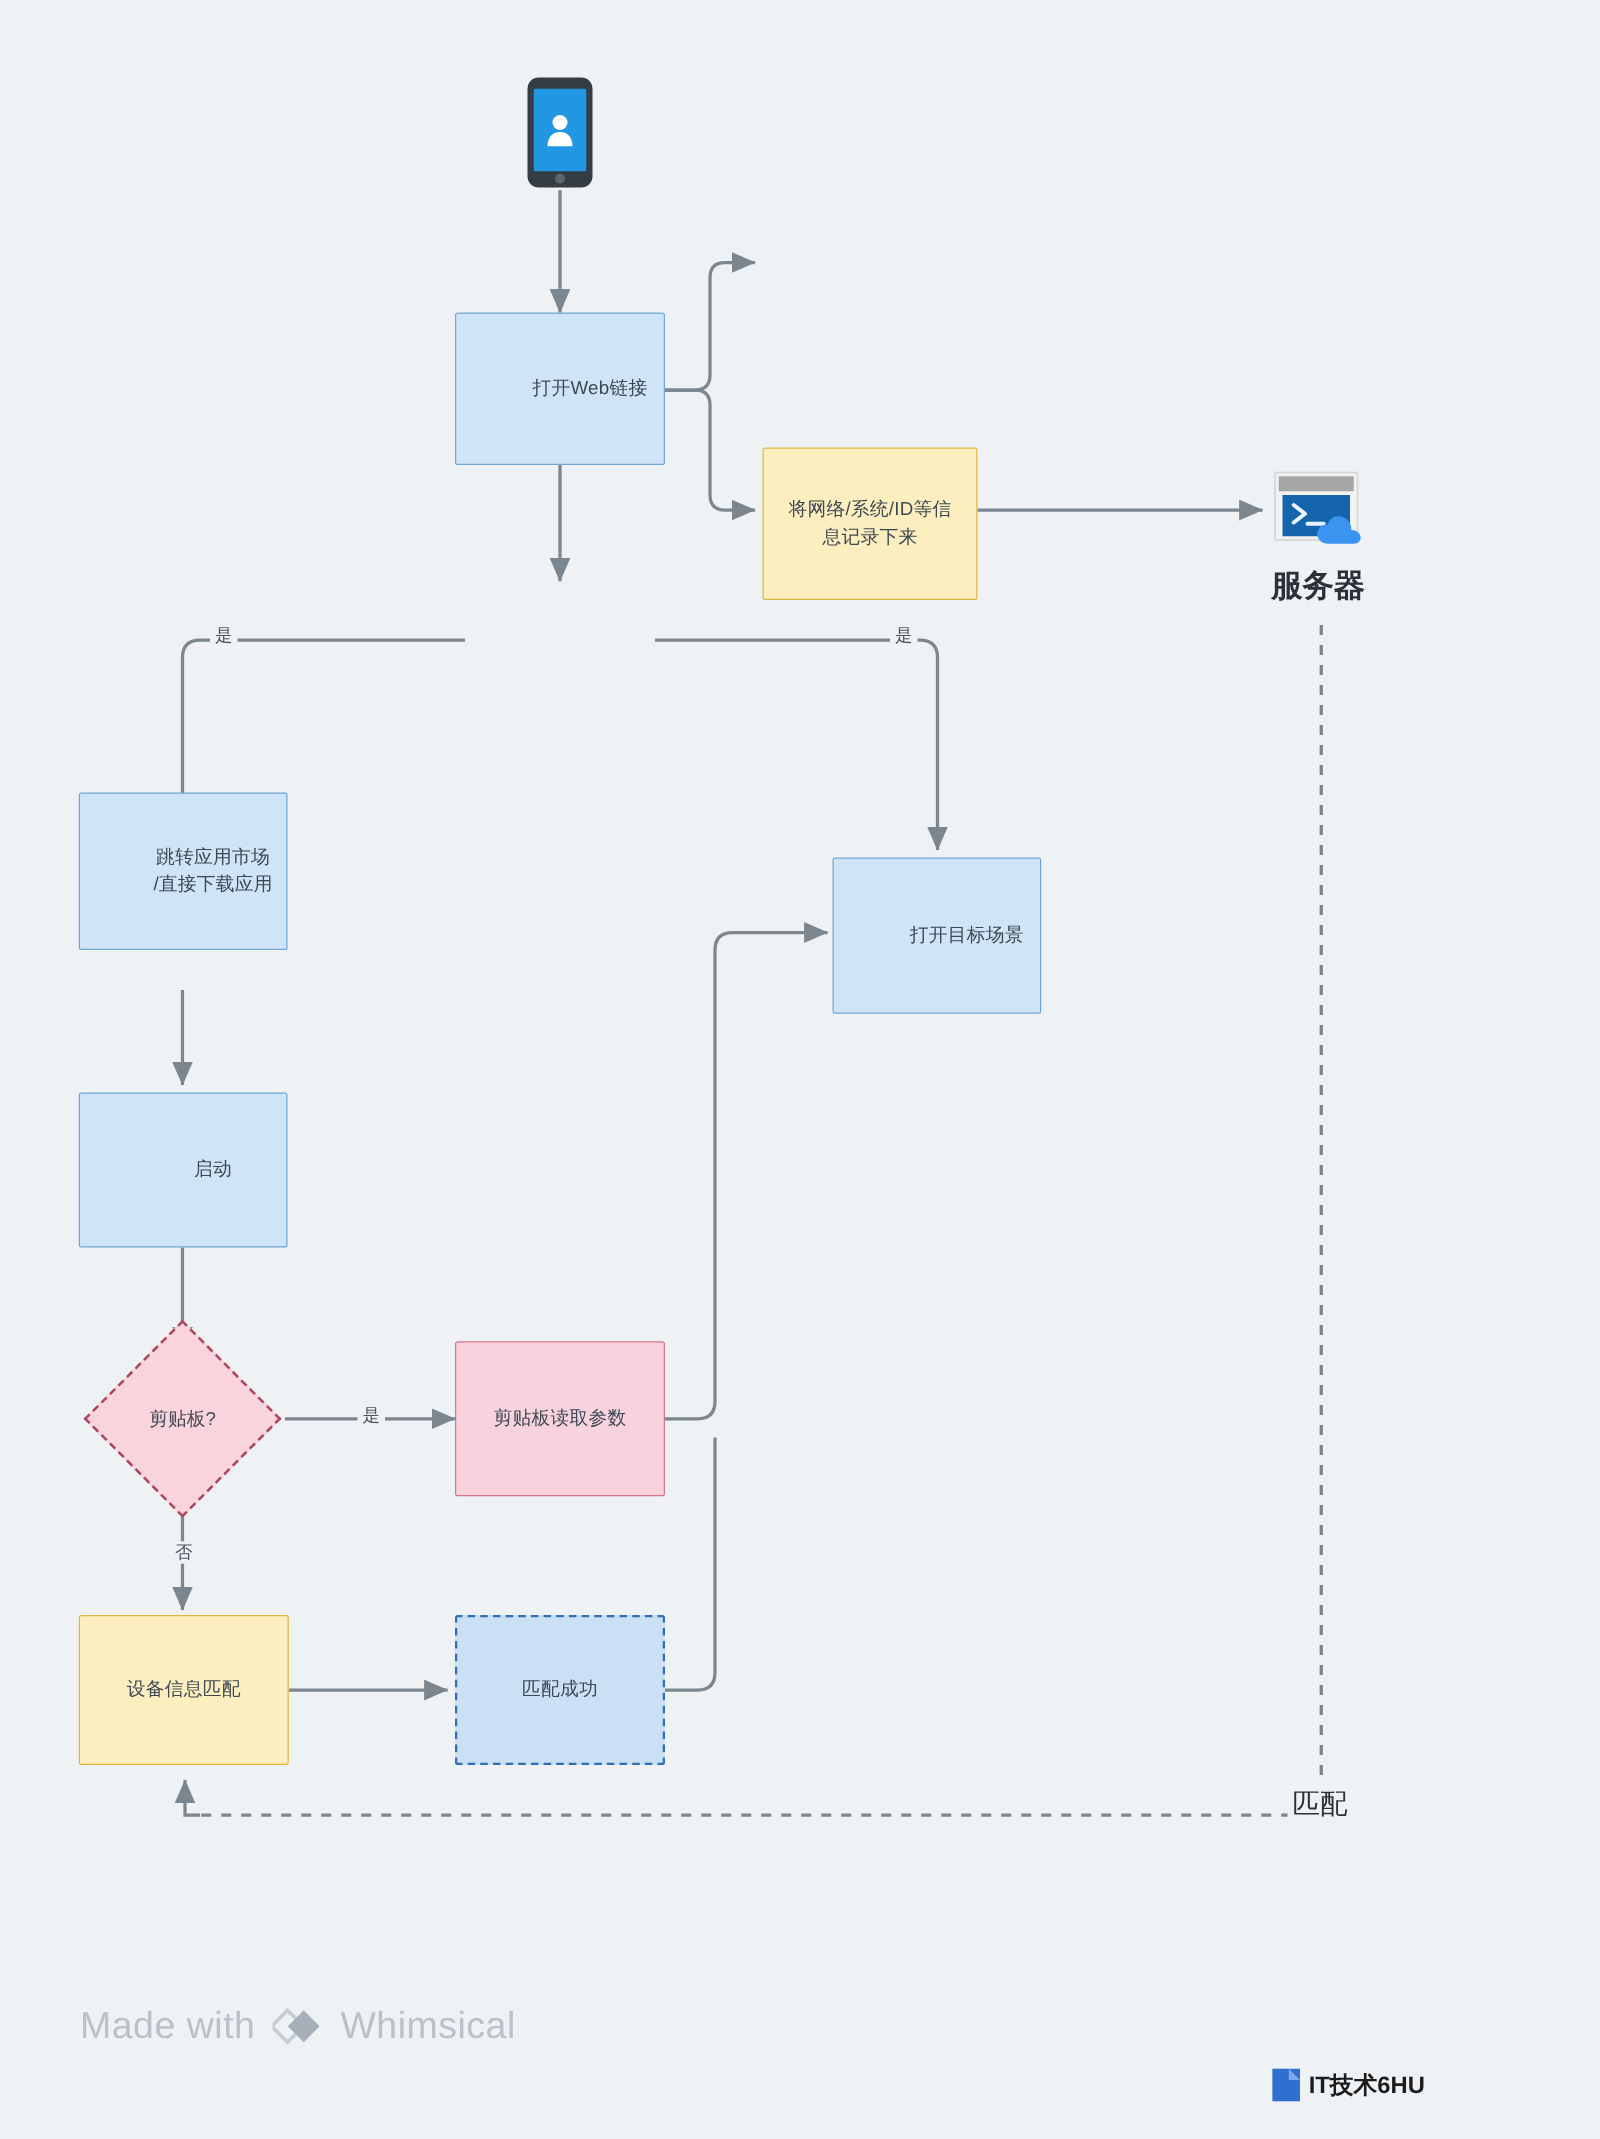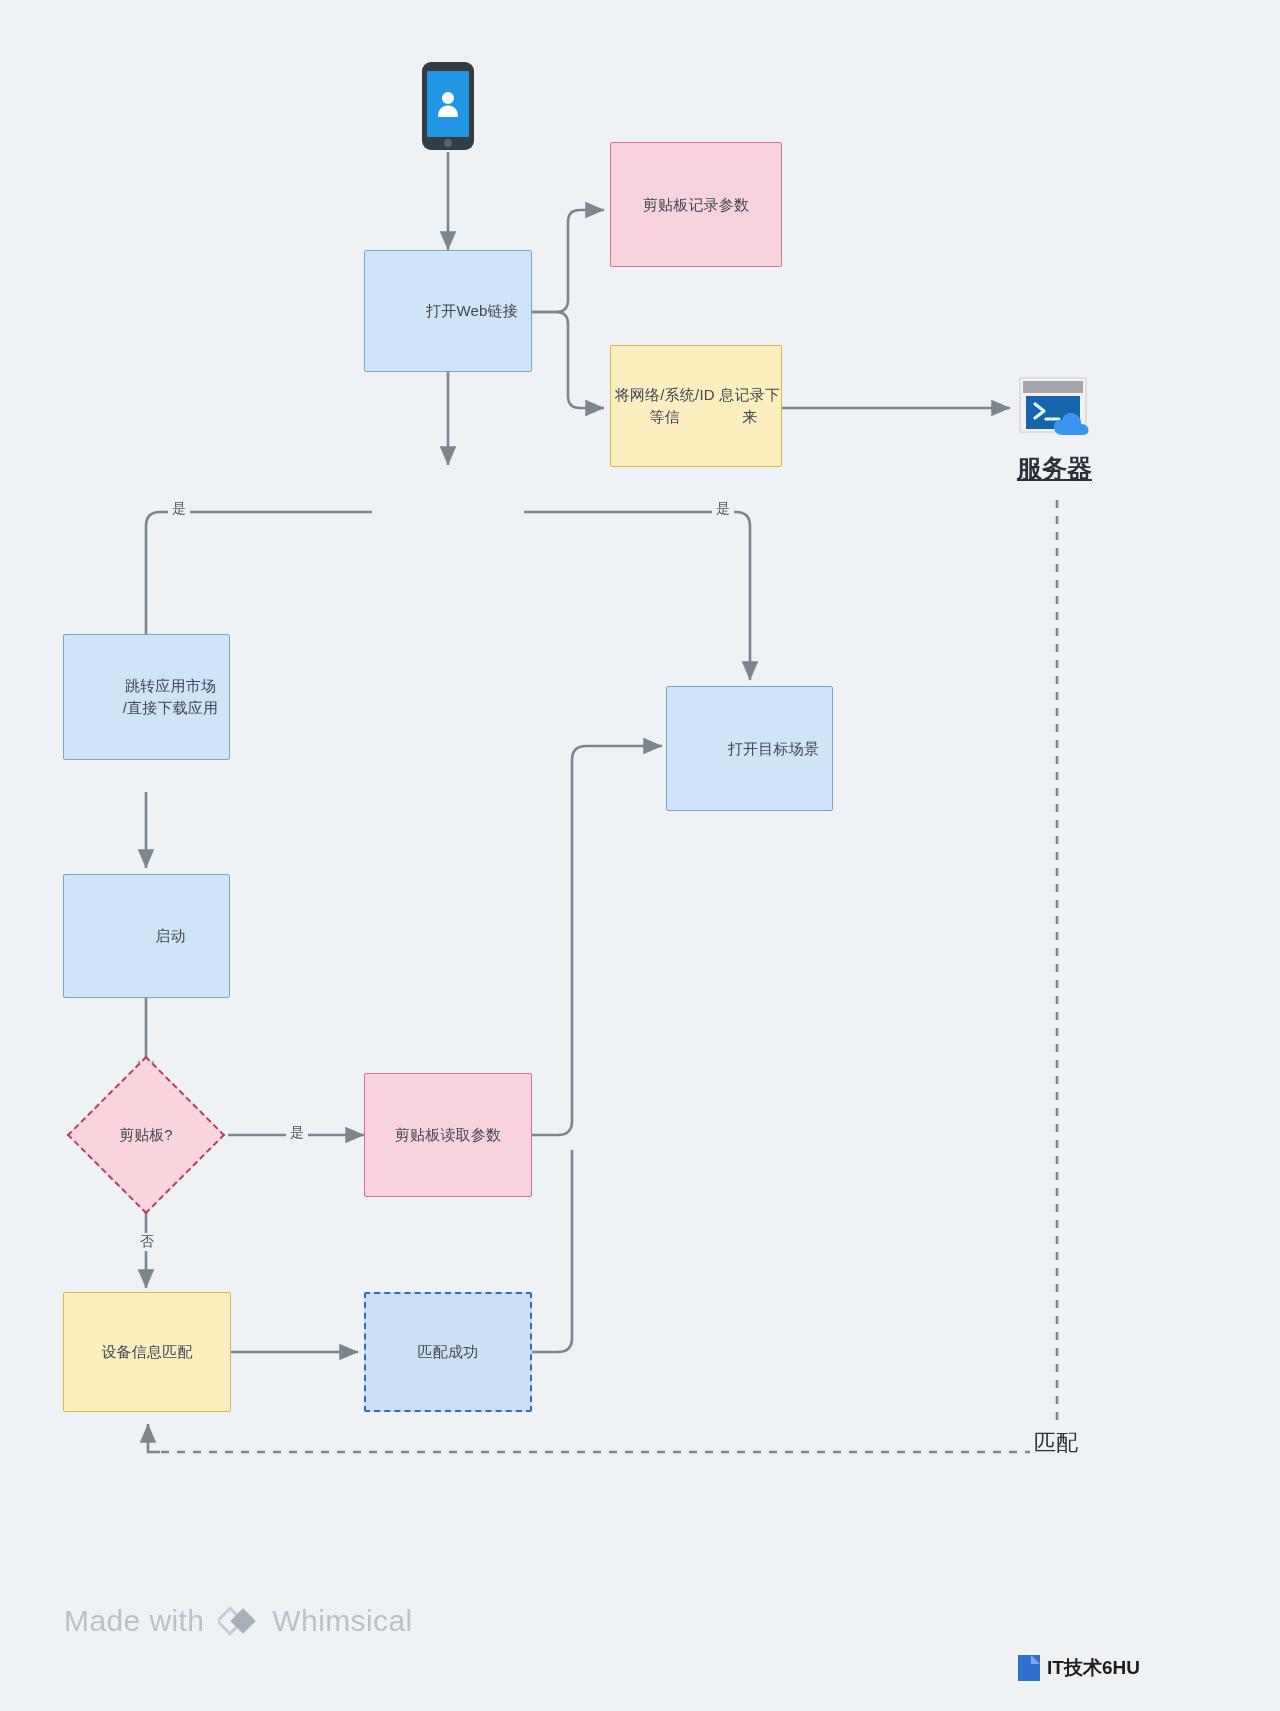--- a/index.html
+++ b/index.html
@@ -133,21 +133,20 @@
     position: absolute;
     width: 76px;
     height: 62px;
   }
   .server-label {
     position: absolute;
     font-size: 25px;
     font-weight: bold;
     color: #2a3138;
     white-space: nowrap;
-    text-decoration: underline;
   }
   
   .whimsical {
     position: absolute;
     display: flex;
     align-items: center;
     gap: 14px;
     color: #b9c2ca;
     font-size: 30px;
     letter-spacing: .4px;
@@ -235,25 +234,22 @@
         <path d="M3 28 C3 19.5 8 16.5 13 16.5 C18 16.5 23 19.5 23 28 Z" fill="#ffffff"></path>
       </svg>
     </div>
     <div class="phone-home"></div>
   </div>
 
   <div class="node box box-blue" style="left:364px; top:250px; width:168px; height:122px;">
     <span>打开Web链接</span>
   </div>
 
-  <div class="node box box-pink" style="left:610px; top:142px; width:172px; height:125px;">
-    <span>剪贴板记录参数</span>
-  </div>
-
-  <div class="node box box-yellow" style="left:610px; top:345px; width:172px; height:122px; ">
+
+  <div class="node box box-yellow" style="left:610px; top:358px; width:172px; height:122px; flex-direction:column;">
     <span>将网络/系统/ID等信</span>
     <span>息记录下来</span>
   </div>
 
   <div class="server-icon" style="left:1019px; top:377px;">
     <svg width="76" height="62" viewBox="0 0 76 62">
       <rect x="1" y="1" width="66" height="54" fill="#f2f2f2" stroke="#d8d8d8" stroke-width="1.5"></rect>
       <rect x="4" y="4" width="60" height="12" fill="#a6a6a6"></rect>
       <rect x="7" y="19" width="54" height="33" fill="#1565ad"></rect>
       <path d="M16 27 L25 34 L16 41" fill="none" stroke="#e8f4ff" stroke-width="3.2" stroke-linecap="round" stroke-linejoin="round"></path>

